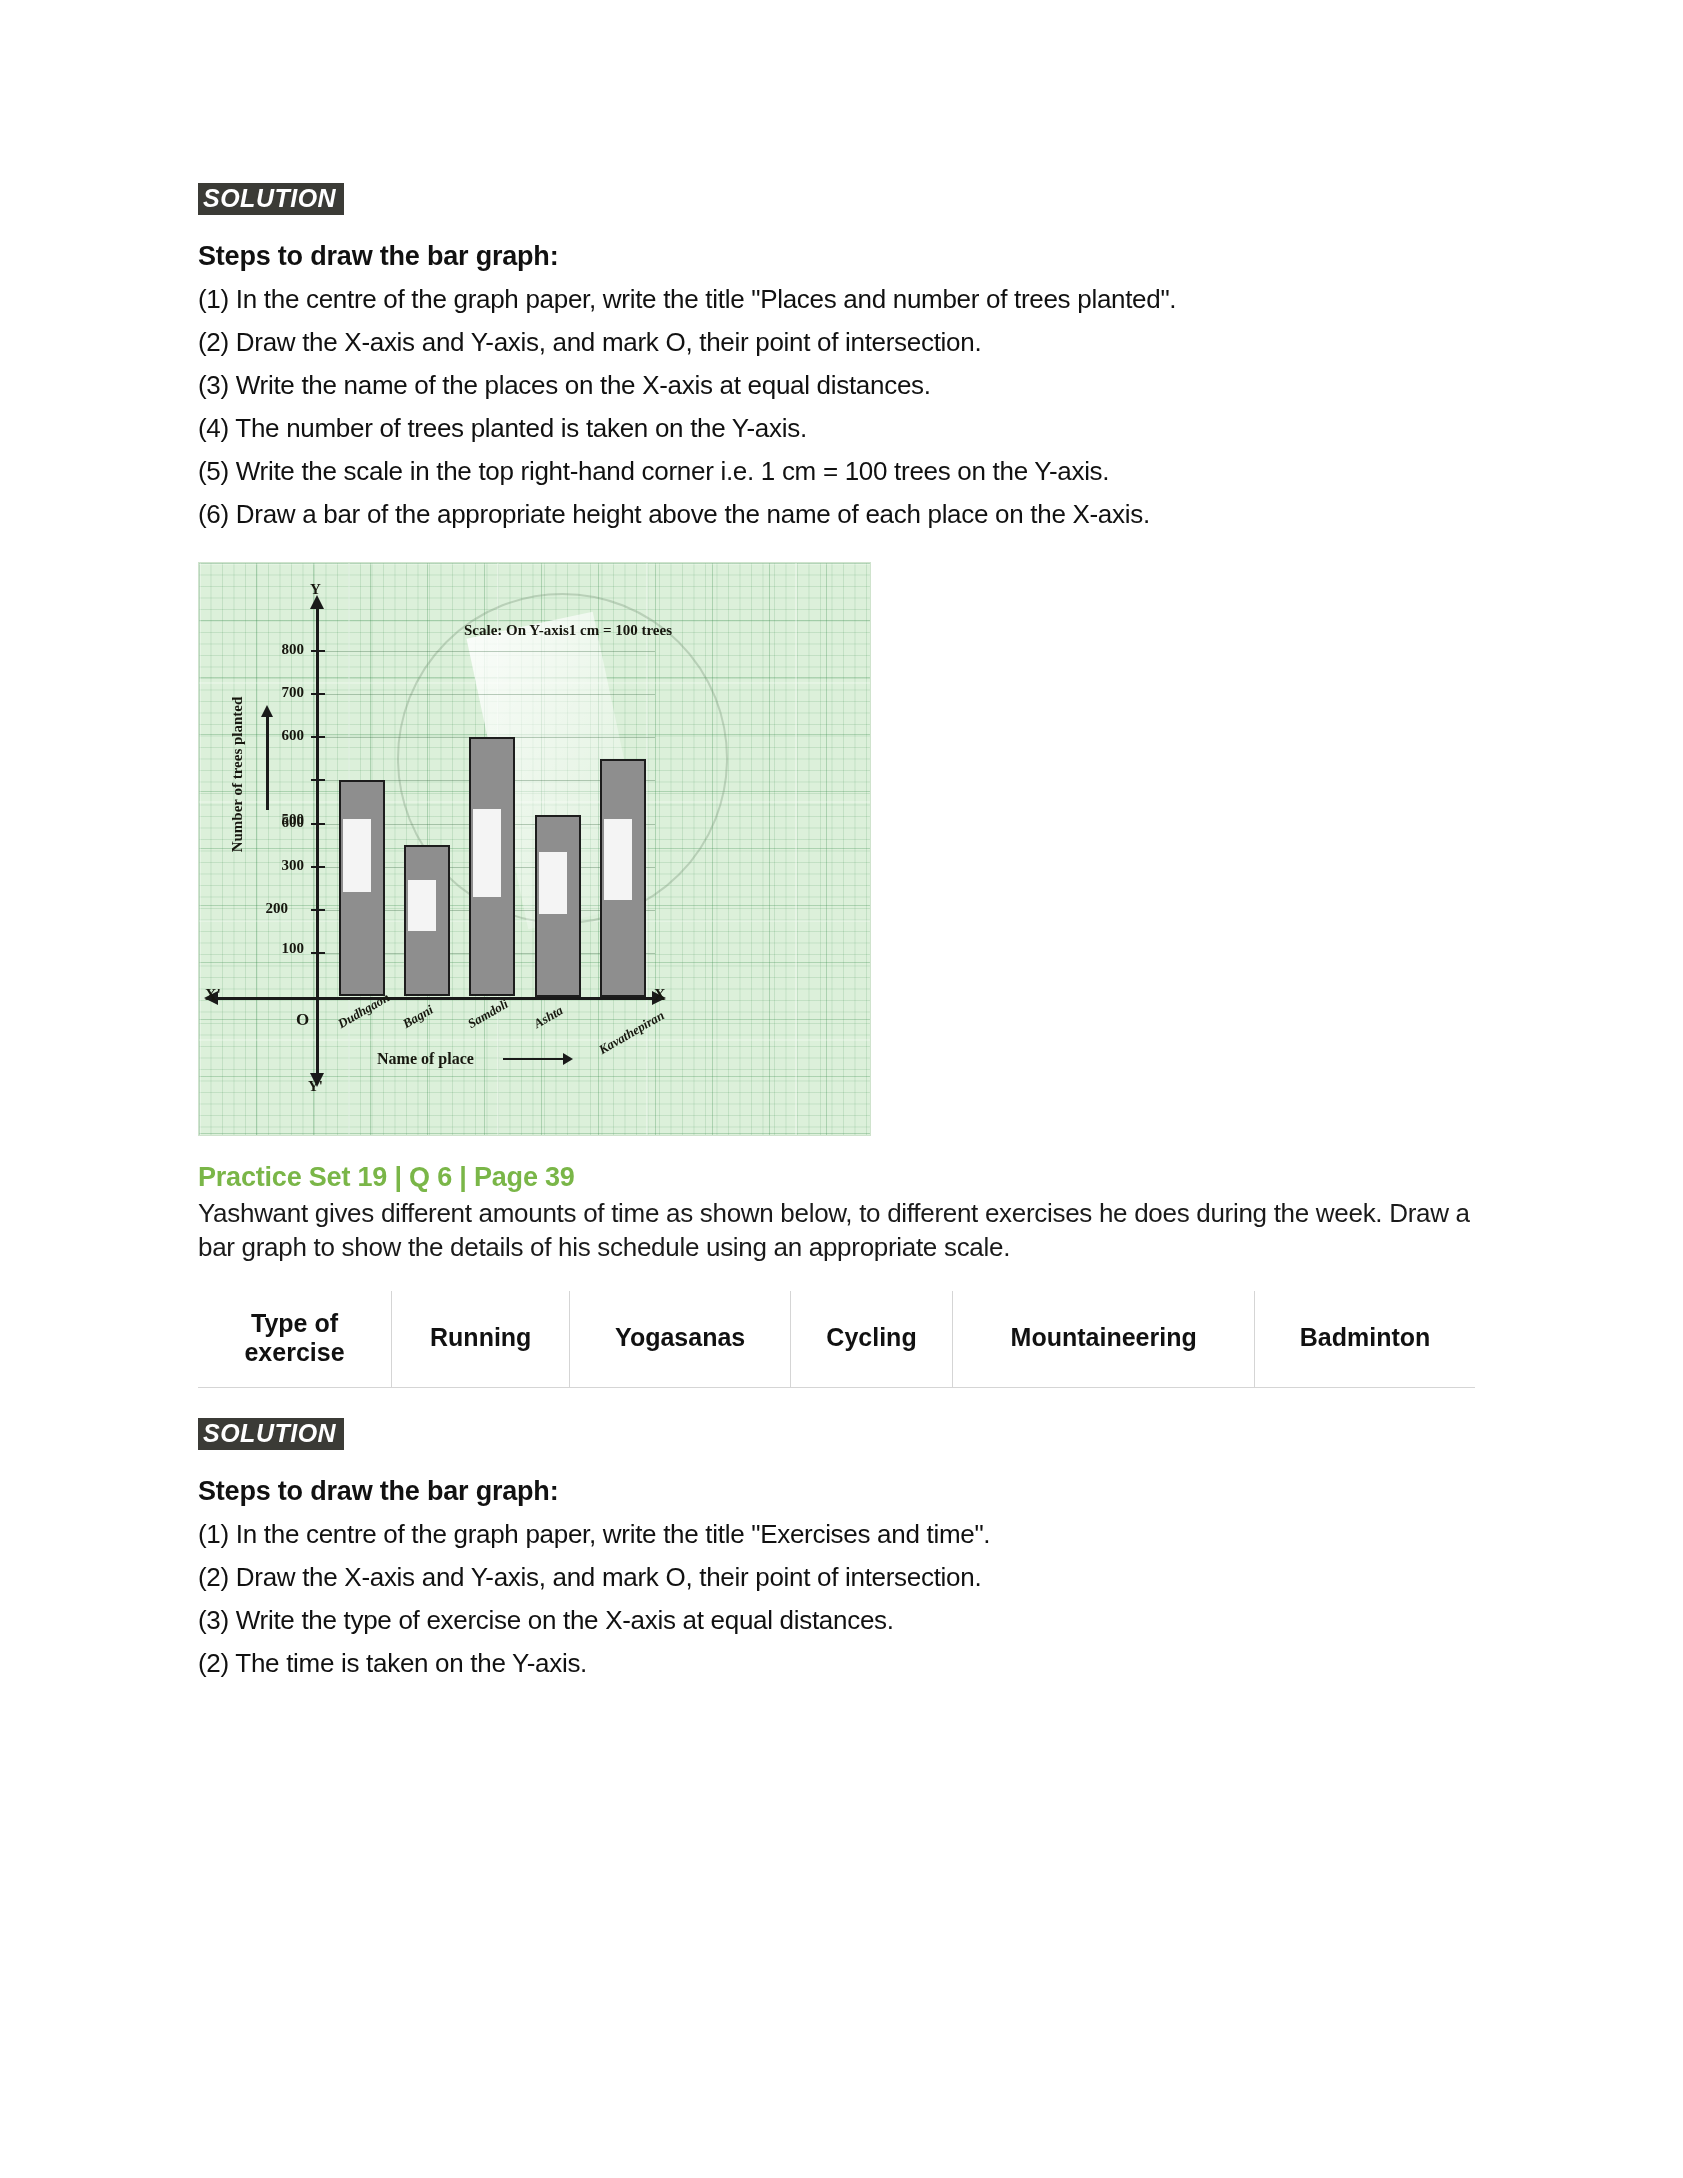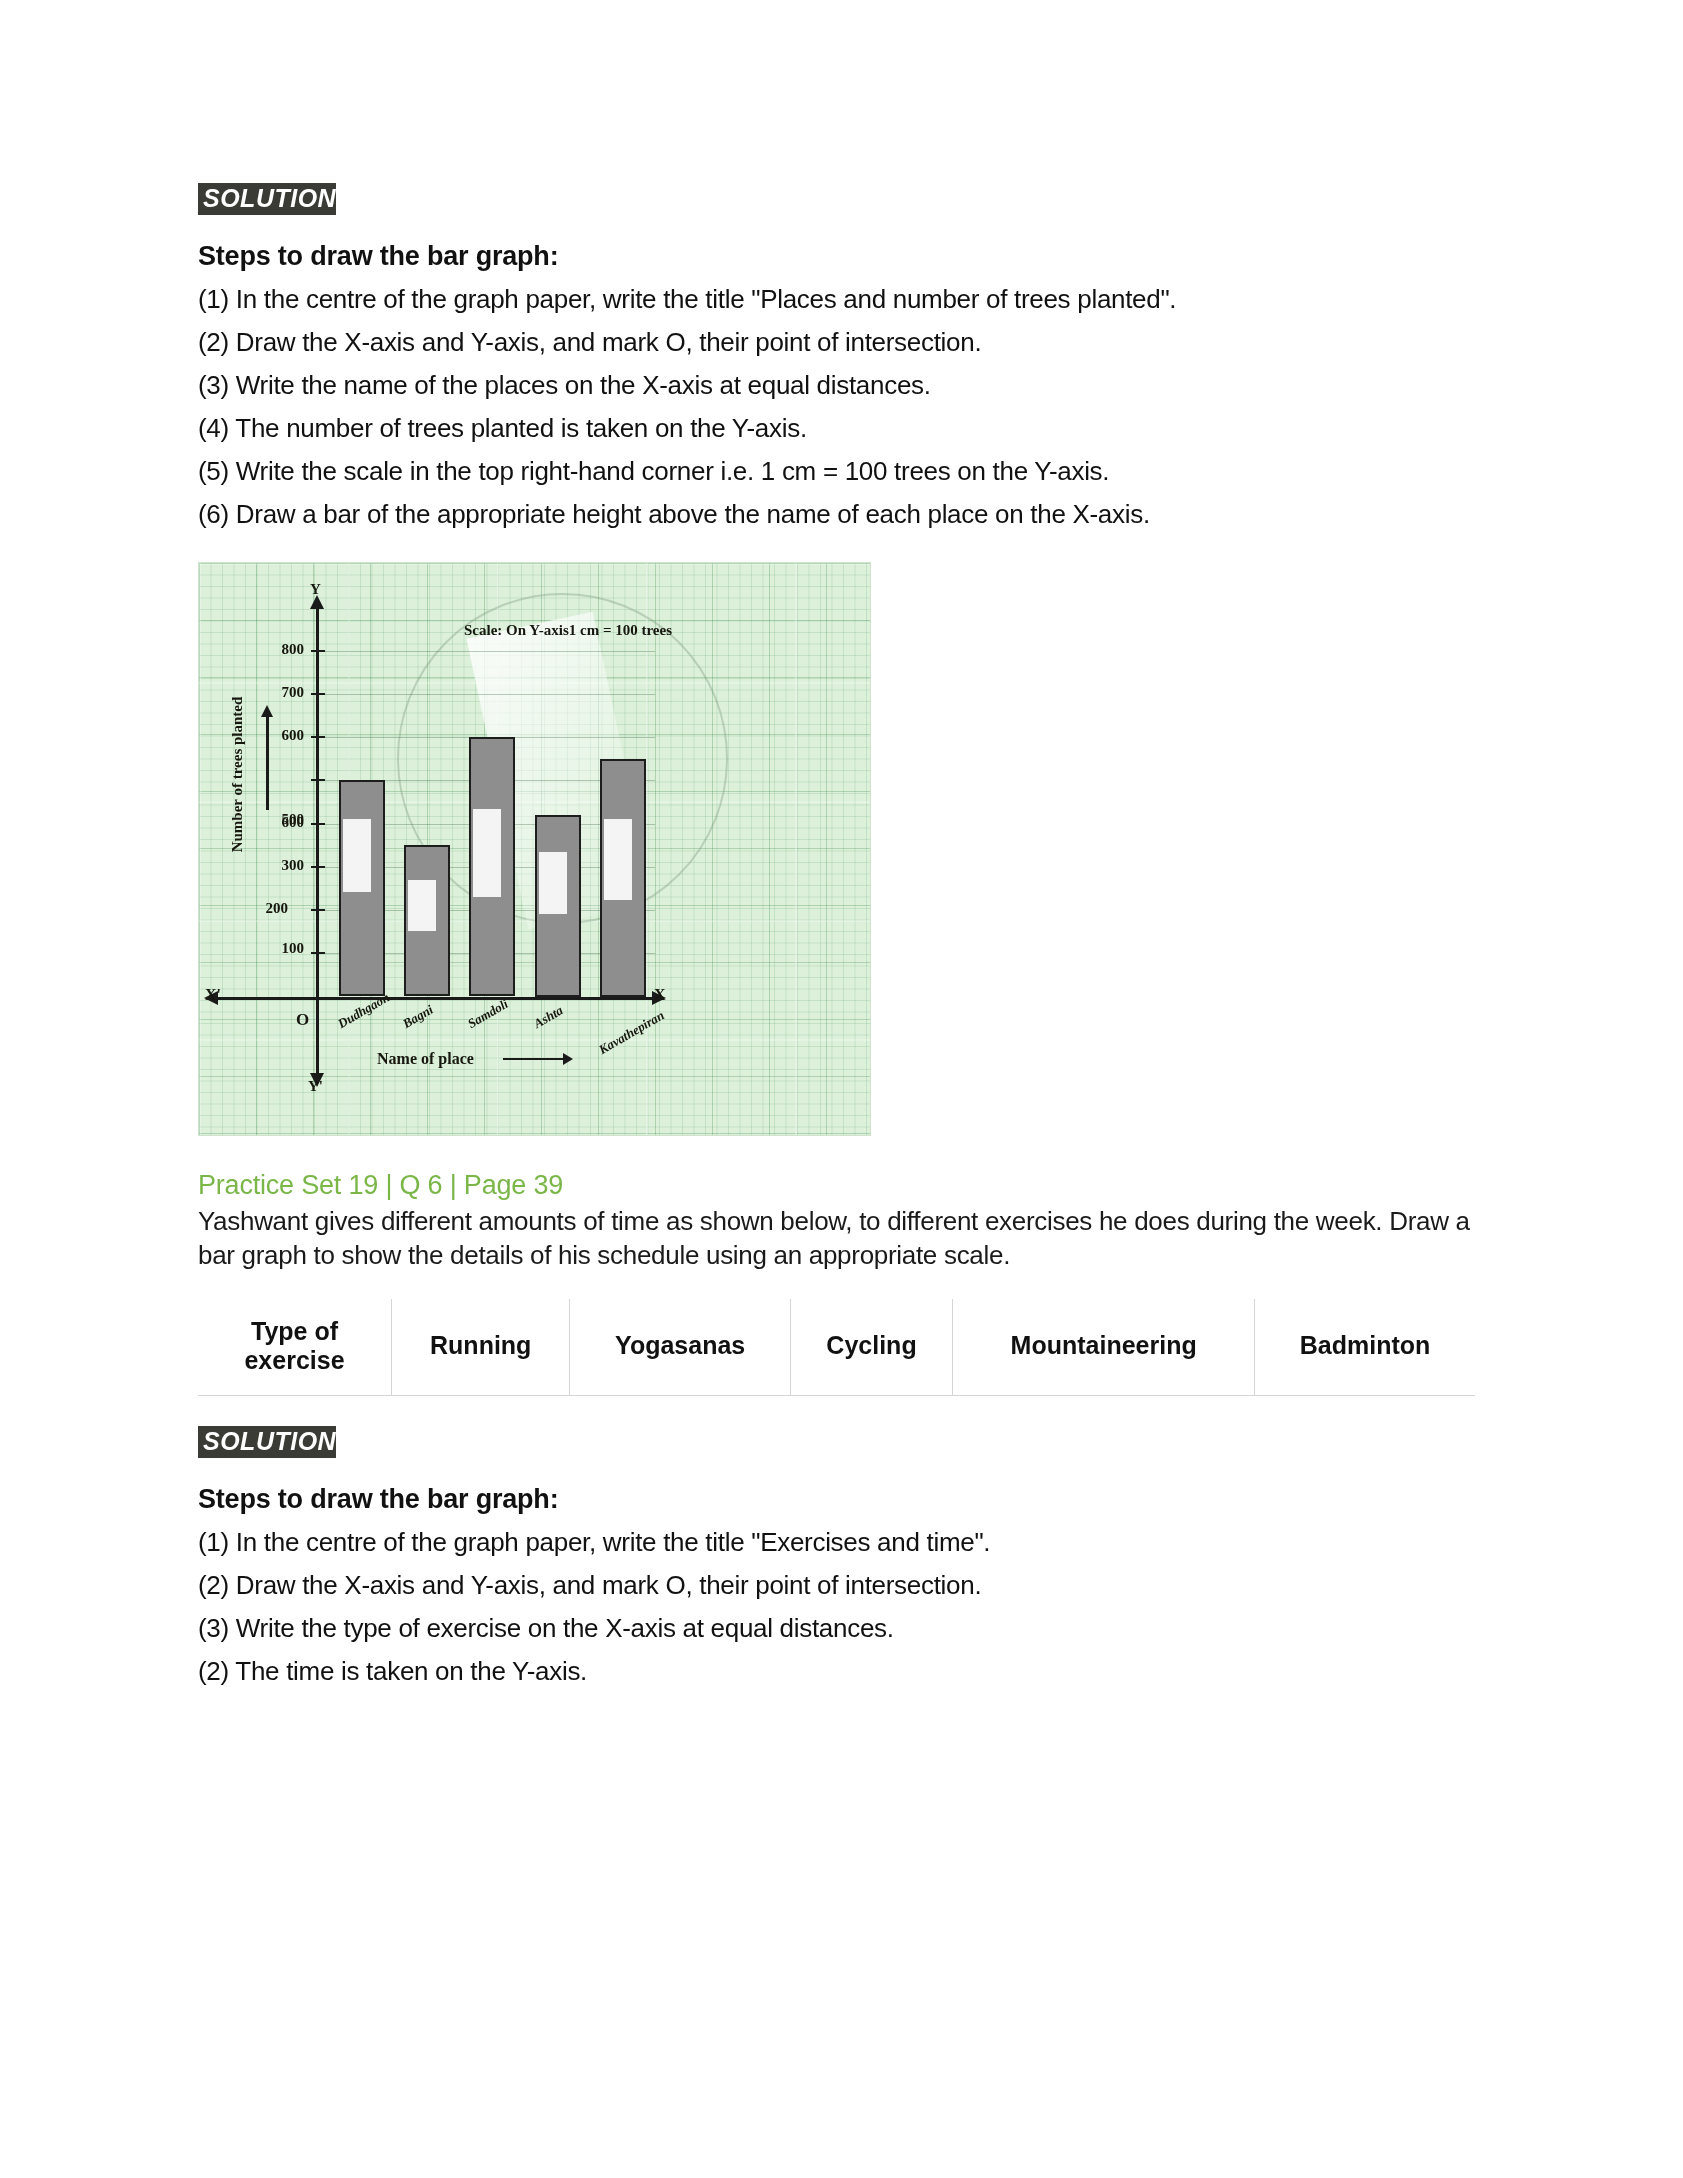--- a/index.html
+++ b/index.html
@@ -31,21 +31,21 @@
 
   
   .solution-chip {
     display: inline-block;
     background: #3b3b36;
     color: #ffffff;
     font-style: italic;
     font-weight: 700;
     font-size: 25px;
     letter-spacing: 0.5px;
-    padding: 3px 0 4px 5px;
+    padding: 3px 8px 4px 5px;
     line-height: 1.0;
   }
 
   .heading-bold {
     font-weight: 700;
     font-size: 27px;
     margin-top: 26px;
     margin-bottom: 2px;
     letter-spacing: -0.2px;
   }
@@ -255,23 +255,23 @@
   .g-bar {
     position: absolute;
     background: #8e8e8e;
     border: 2px solid #1d1d1d;
     box-sizing: border-box;
   }
   .g-bar.white { background: #f4f4f4; }
 
   
   .practice-head {
-    margin-top: 34px;
+    margin-top: 26px;
     font-size: 27px;
-    font-weight: 400;
+    font-weight: 700;
     color: #7ab648;
     letter-spacing: -0.2px;
   }
   .practice-body {
     font-size: 26px;
     line-height: 1.30;
     margin-top: 4px;
     letter-spacing: -0.3px;
     color: #1a1a1a;
   }

